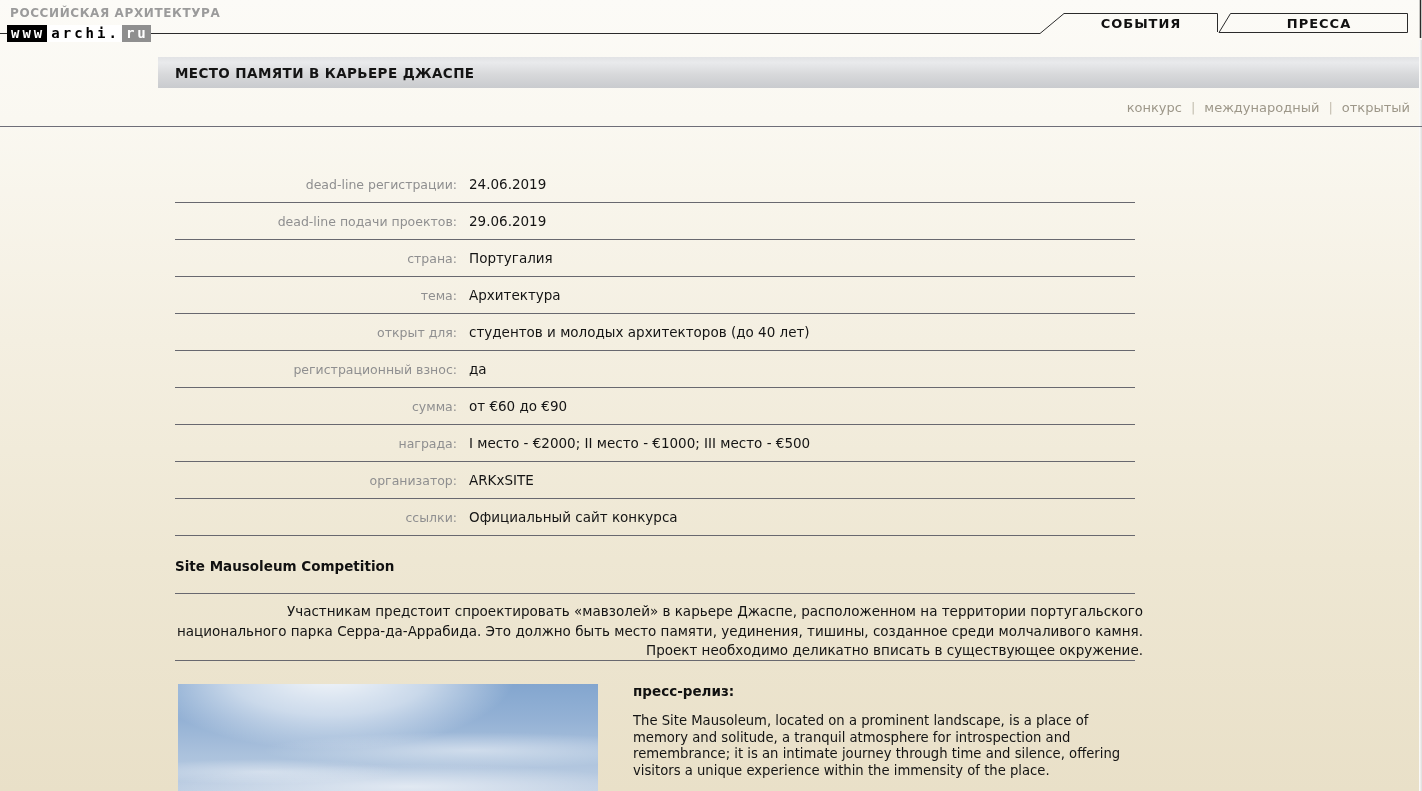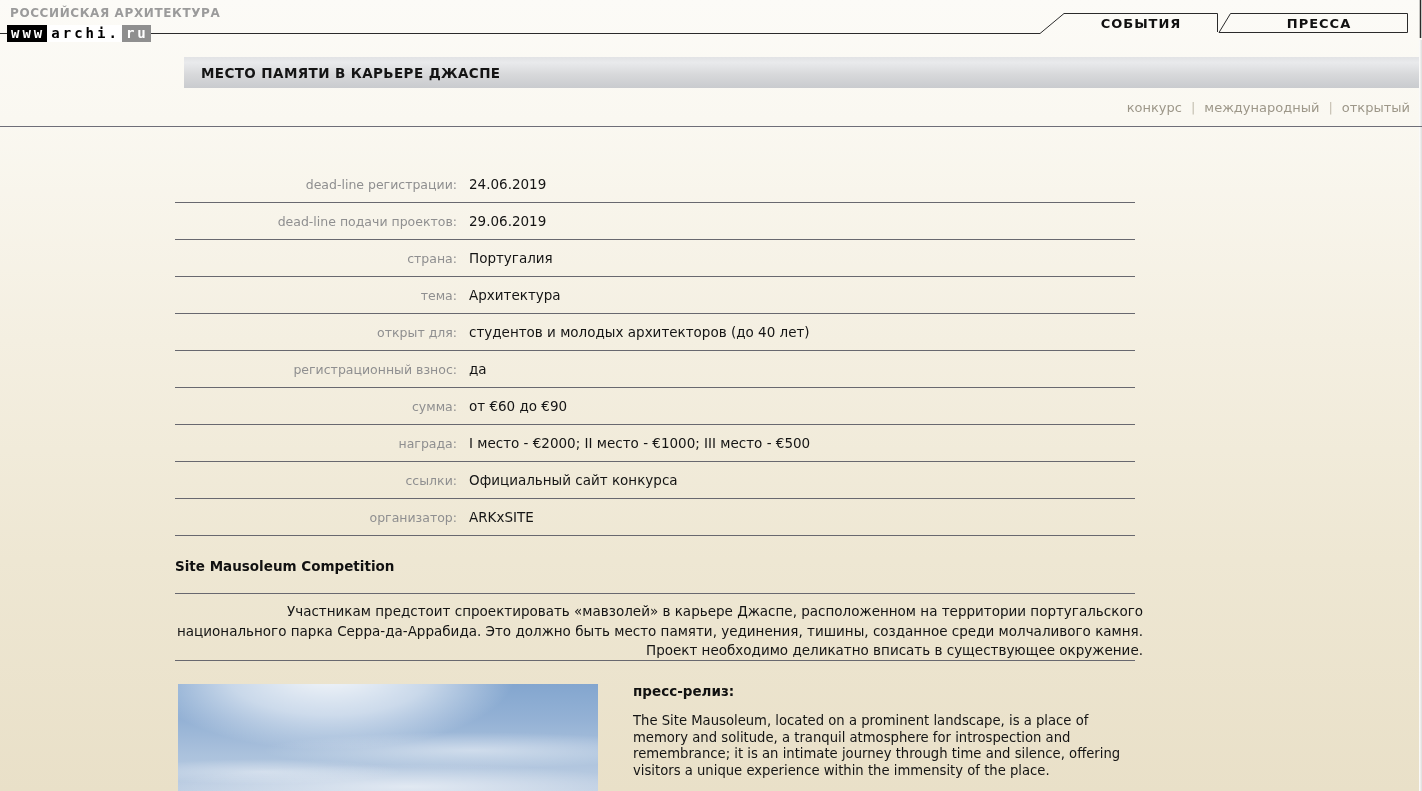--- a/index.html
+++ b/index.html
@@ -43,21 +43,21 @@
   .tab {
     position: absolute; top: 14px; height: 19px;
     display: flex; align-items: center; justify-content: center;
     font-size: 13px; font-weight: bold; letter-spacing: 1px;
     color: #111111; cursor: pointer;
   }
   .tab-events { left: 1064px; width: 154px; }
   .tab-press  { left: 1230px; width: 178px; }
   
   .titlebar {
-    position: absolute; top: 57px; left: 184px; right: 3px; height: 31px;
+    position: absolute; top: 57px; left: 158px; right: 3px; height: 31px;
     background: linear-gradient(180deg, #e2e3e5 0%, #e9eaec 18%, #d8d9db 55%, #c9cbce 100%);
     display: flex; align-items: center;
     padding-left: 17px;
   }
   .titlebar .title-text {
     font-size: 13.5px; font-weight: bold; letter-spacing: 0.4px; color: #141414;
   }
   
   .meta {
     position: absolute; top: 100px; right: 12px;
@@ -170,26 +170,26 @@
     </div>
     <div class="row">
       <div class="lbl">сумма:</div>
       <div class="val">от €60 до €90</div>
     </div>
     <div class="row">
       <div class="lbl">награда:</div>
       <div class="val">I место - €2000; II место - €1000; III место - €500</div>
     </div>
     <div class="row">
+      <div class="lbl">организатор:</div>
+      <div class="val">ARKxSITE</div>
+    </div>
+    <div class="row">
       <div class="lbl">ссылки:</div>
       <div class="val link">Официальный сайт конкурса</div>
-    </div>
-    <div class="row">
-      <div class="lbl">организатор:</div>
-      <div class="val">ARKxSITE</div>
     </div>
   </div>
 
   <div class="article-heading">Site Mausoleum Competition</div>
   <div class="rule-content rule-a"></div>
   <p class="summary">Участникам предстоит спроектировать «мавзолей» в карьере Джаспе, расположенном на территории португальского национального парка Серра-да-Аррабида. Это должно быть место памяти, уединения, тишины, созданное среди молчаливого камня. Проект необходимо деликатно вписать в существующее окружение.</p>
   <div class="rule-content rule-b"></div>
 
   <div class="photo"></div>
   <div class="press">

